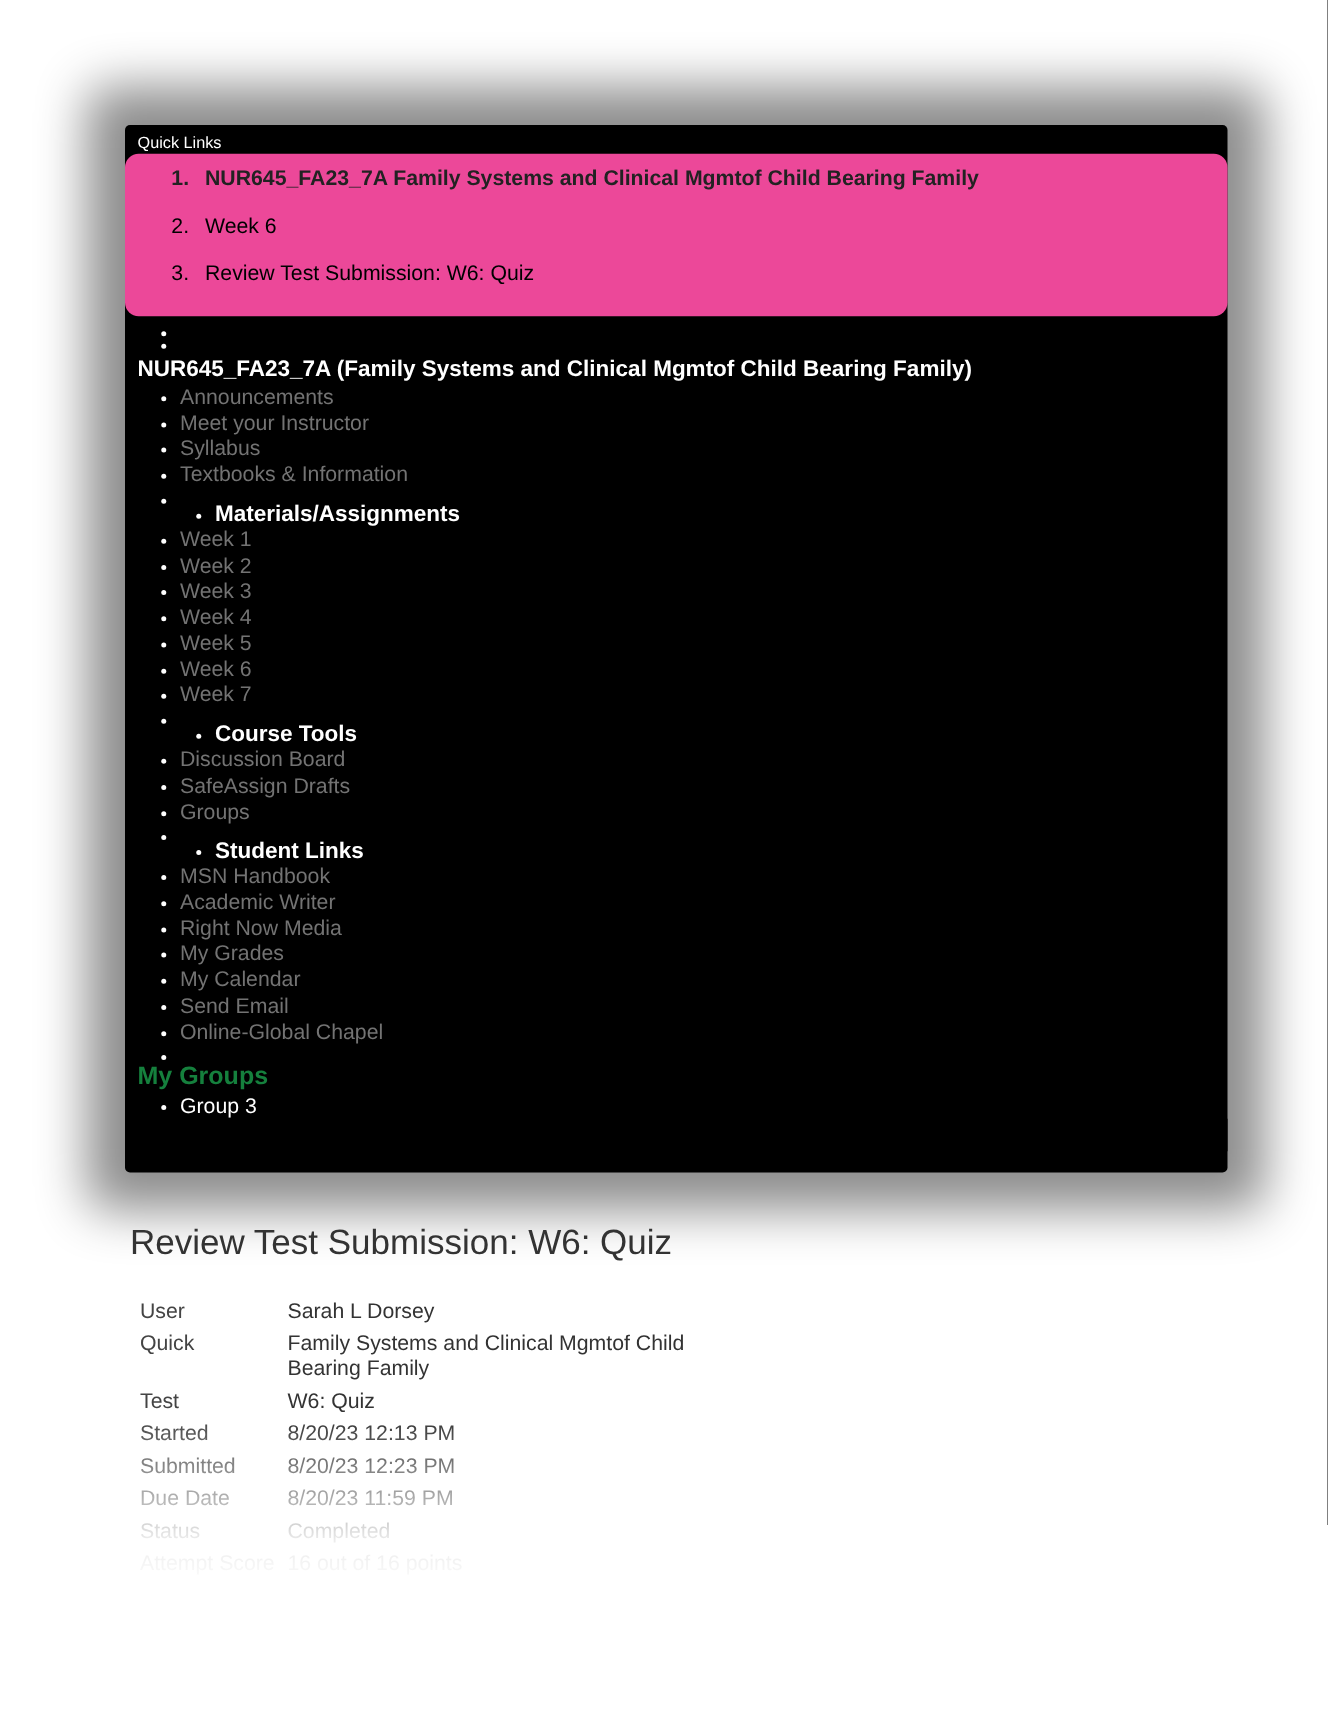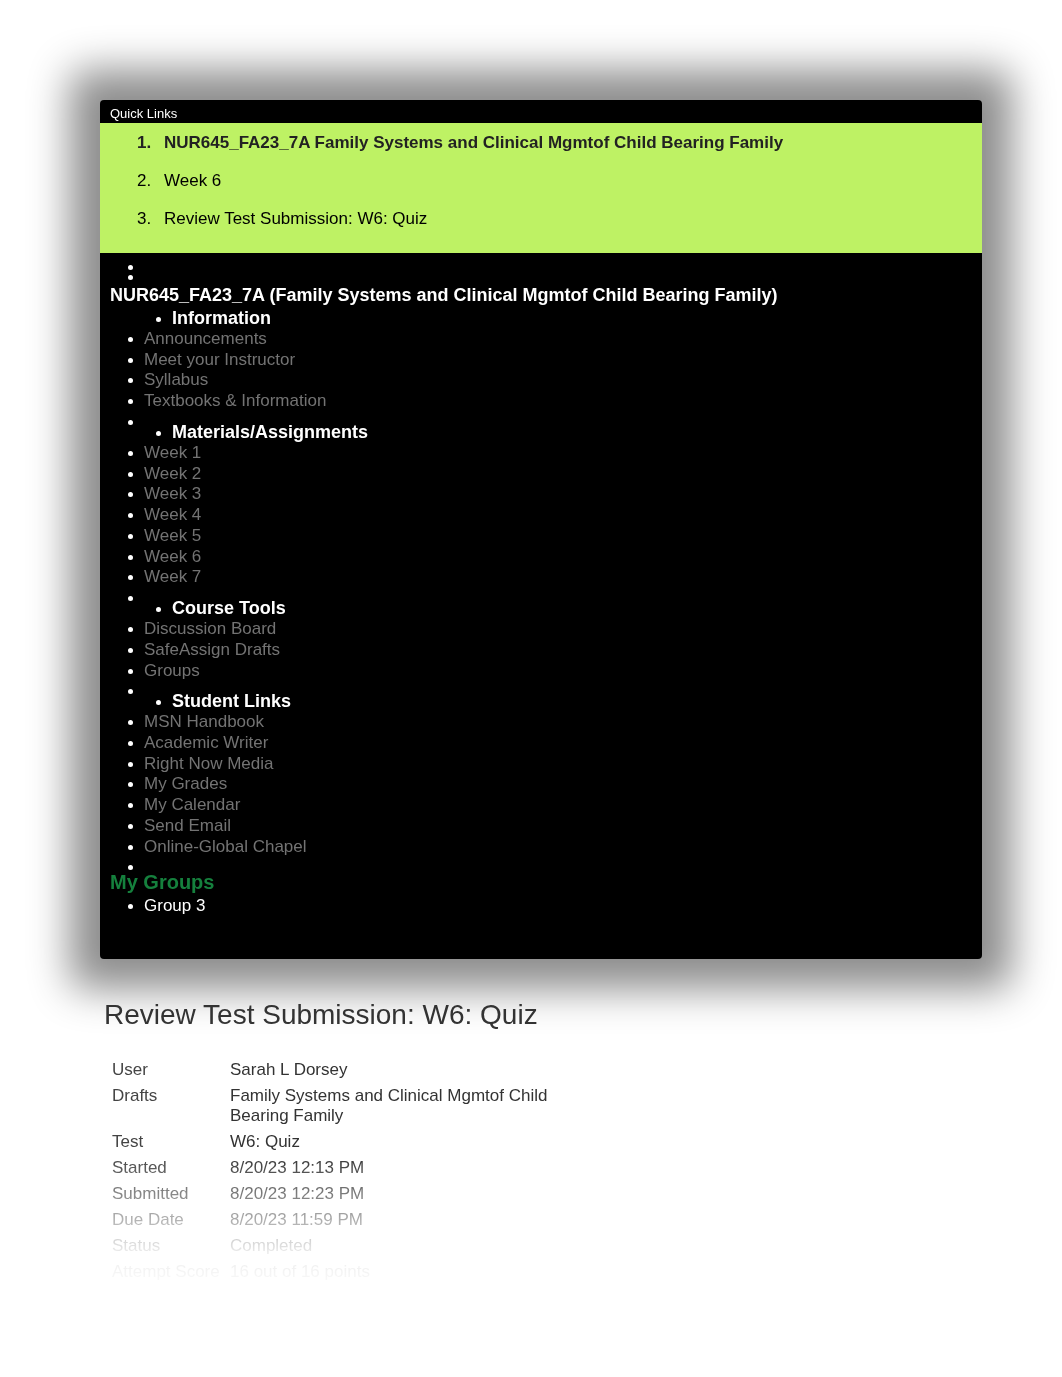--- a/index.html
+++ b/index.html
@@ -16,23 +16,24 @@
     border-radius: 4px;
     padding: 0;
     margin-bottom: 40px;
   }
   .quick-links {
     color: #fff;
     font-size: 13px;
     padding: 6px 10px 2px 10px;
   }
   .breadcrumb-area {
-    background: #bef264;
+    background: #ec4899;
     padding: 6px 0 10px 0;
     margin: 0;
+    border-radius: 11px;
   }
   ol.breadcrumb {
     list-style: decimal;
     margin-left: 56px;
   }
   ol.breadcrumb li {
     color: #000;
     font-size: 17px;
     padding: 4px 0 14px 8px;
   }
@@ -106,23 +107,20 @@
   </div>
 
   <div class="nav-block">
     <ul class="items" style="margin-top:4px;">
       <li style="list-style:disc;height:10px;"></li>
       <li style="list-style:disc;height:14px;"></li>
     </ul>
 
     <div class="course-title">NUR645_FA23_7A (Family Systems and Clinical Mgmtof Child Bearing Family)</div>
 
-    <ul class="sect">
-        <li><span style="font-weight:700;font-size:18px;">Information</span></li>
-      </ul>
     <ul class="items">
       <li><span>Announcements</span></li>
       <li><span>Meet your Instructor</span></li>
       <li><span>Syllabus</span></li>
       <li><span>Textbooks &amp; Information</span></li>
       <li style="height:10px;"></li>
     </ul>
 
     <ul class="sect">
         <li><span style="font-weight:700;font-size:18px;">Materials/Assignments</span></li>
@@ -173,21 +171,21 @@
 <h1 class="page-title">Review Test Submission: W6: Quiz</h1>
 
 <div class="blur-bottom">
 <table class="info">
   <tbody>
         <tr>
     <td class="label">User</td>
     <td>Sarah L Dorsey</td>
   </tr>
   <tr>
-    <td class="label">Drafts</td>
+    <td class="label">Quick</td>
     <td style="max-width:390px;margin-top:48px;">Family Systems and Clinical Mgmtof Child Bearing Family</td>
   </tr>
   <tr>
     <td class="label">Test</td>
     <td>W6: Quiz</td>
   </tr>
   <tr>
     <td class="label">Started</td>
     <td>8/20/23 12:13 PM</td>
   </tr>

